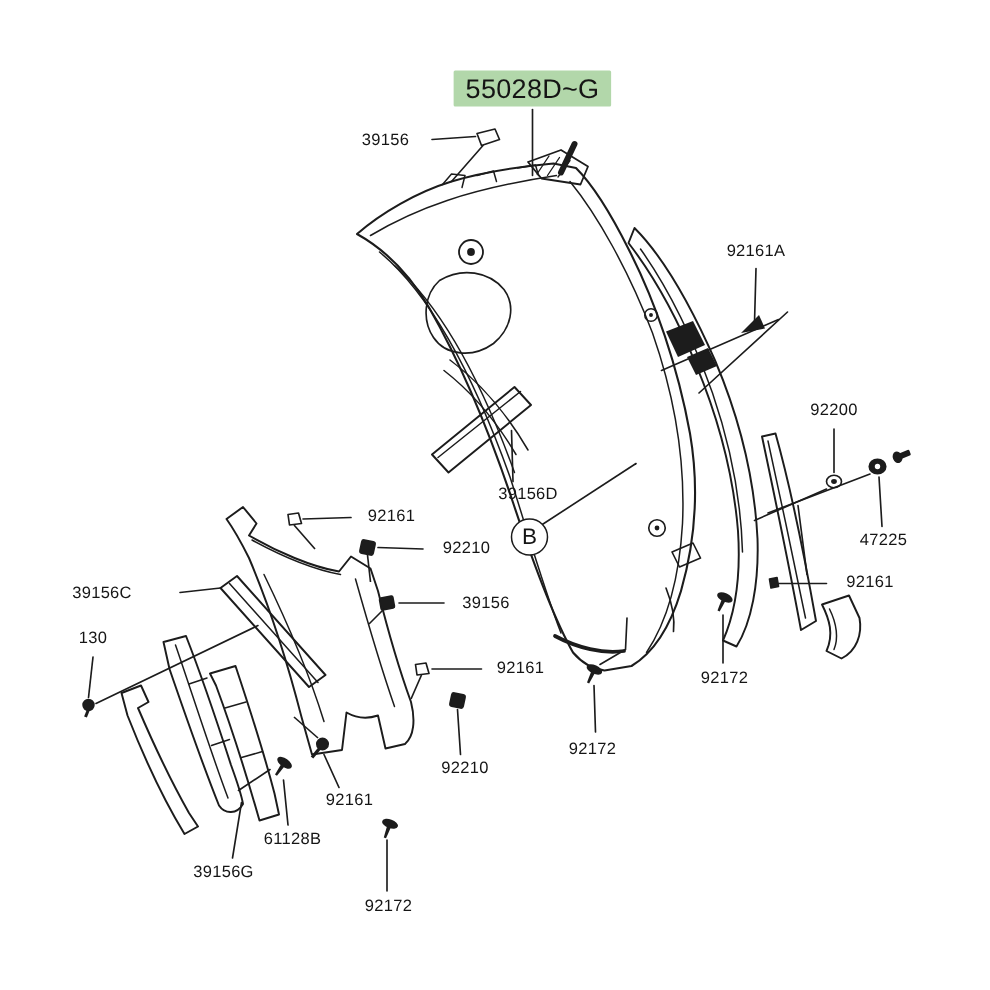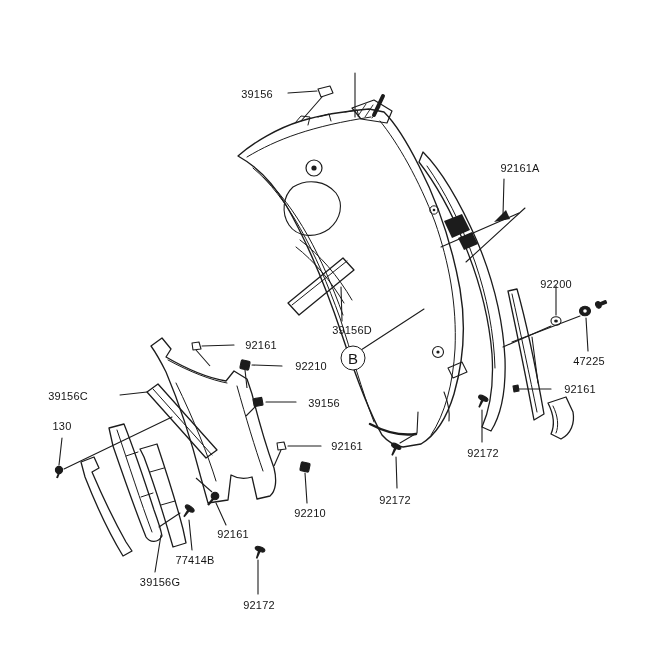--- a/index.html
+++ b/index.html
@@ -195,35 +195,36 @@
     <polyline points="400,443 417,433 418,412"></polyline>
     <line x1="307" y1="503" x2="305" y2="473"></line>
     <line x1="226" y1="525" x2="216" y2="503"></line>
     <line x1="192" y1="550" x2="189" y2="520"></line>
     <line x1="180" y1="513" x2="159" y2="527"></line>
     <line x1="155" y1="572" x2="161" y2="535"></line>
     <line x1="258" y1="594" x2="258" y2="560"></line>
   </g>
 </svg>
 
+<div class="lbl hl" style="left: 355px; top: 59px; background-color: rgb(178, 215, 170);">55028D~G</div>
 <div class="lbl" style="left:257px;top:94px">39156</div>
-<div class="lbl" style="left:520px;top:168px">92161A</div>
-<div class="lbl" style="left:556px;top:284px">92200</div>
+<div class="lbl" style="left:504px;top:168px">92161A</div>
+<div class="lbl" style="left:556px;top:274px">92200</div>
 <div class="lbl" style="left:589px;top:361px">47225</div>
 <div class="lbl" style="left:580px;top:389px">92161</div>
 <div class="lbl" style="left:352px;top:330px">39156D</div>
 <div class="lbl" style="left:261px;top:345px">92161</div>
 <div class="lbl" style="left:311px;top:366px">92210</div>
 <div class="lbl" style="left:324px;top:403px">39156</div>
 <div class="lbl" style="left:68px;top:396px">39156C</div>
 <div class="lbl" style="left:62px;top:426px">130</div>
 <div class="lbl" style="left:347px;top:446px">92161</div>
 <div class="lbl" style="left:483px;top:453px">92172</div>
 <div class="lbl" style="left:395px;top:500px">92172</div>
 <div class="lbl" style="left:310px;top:513px">92210</div>
 <div class="lbl" style="left:233px;top:534px">92161</div>
-<div class="lbl" style="left:195px;top:560px">77414B</div>
-<div class="lbl" style="left:160px;top:582px">39156G</div>
+<div class="lbl" style="left:195px;top:560px">61128B</div>
+<div class="lbl" style="left:149px;top:582px">39156G</div>
 <div class="lbl" style="left:259px;top:605px">92172</div>
 
 <div class="balloon" style="left:353px;top:358px">B</div>
 
 </div>
 
 </body></html>

